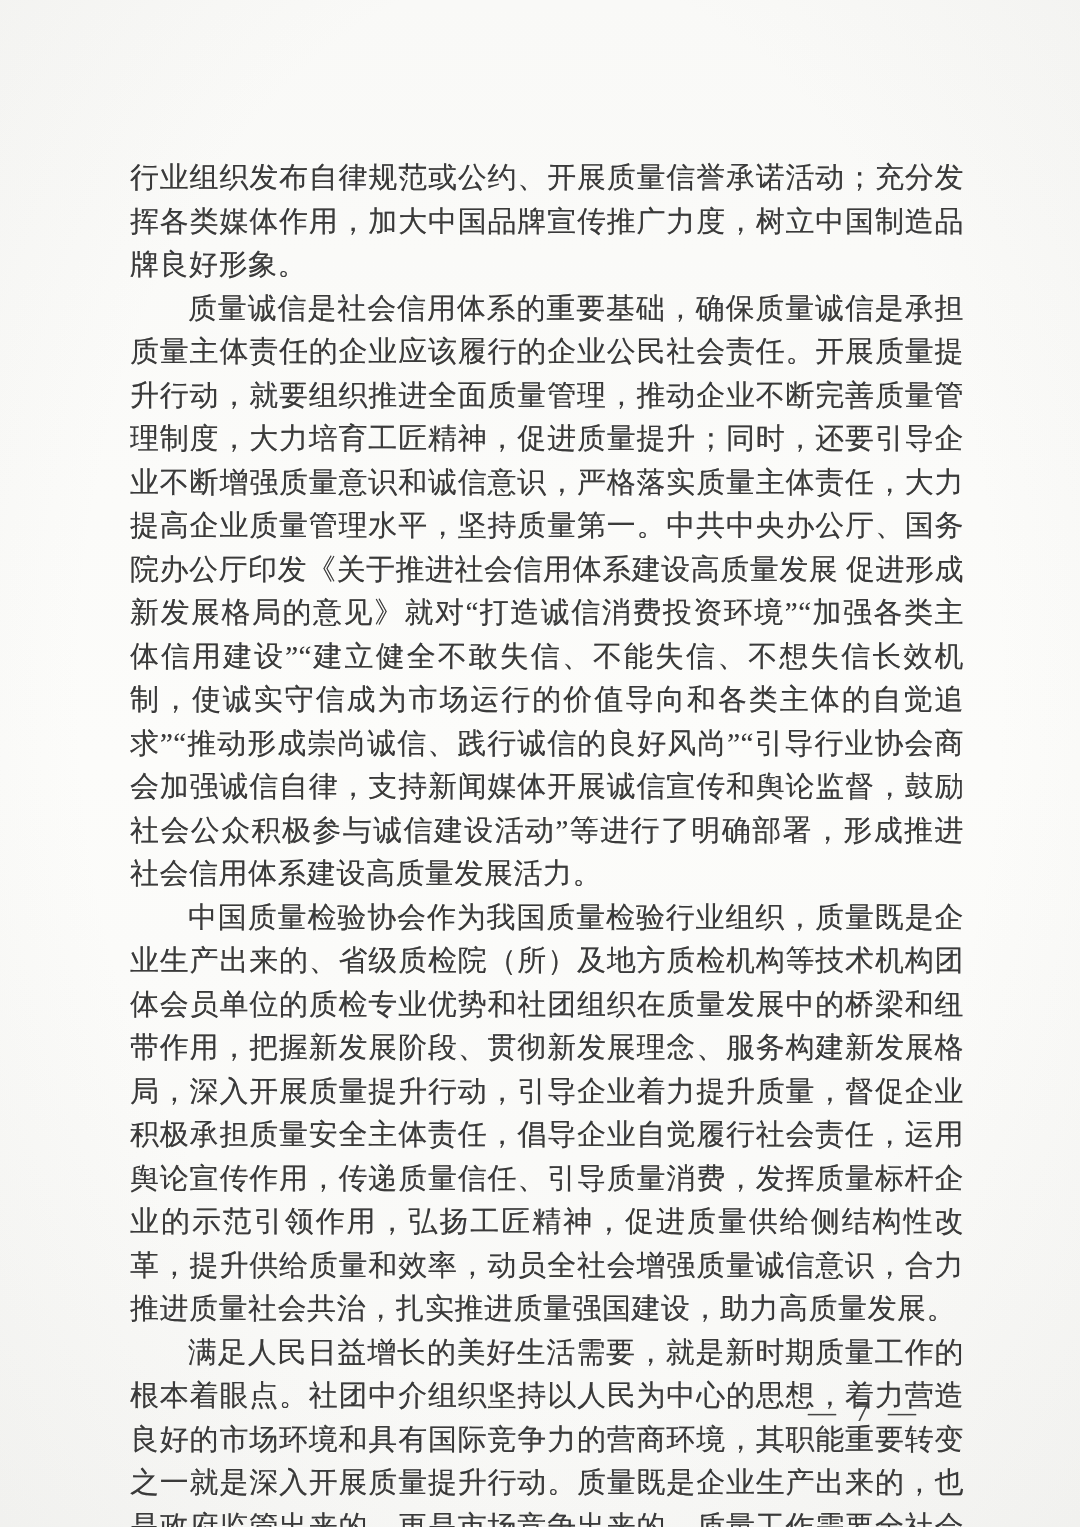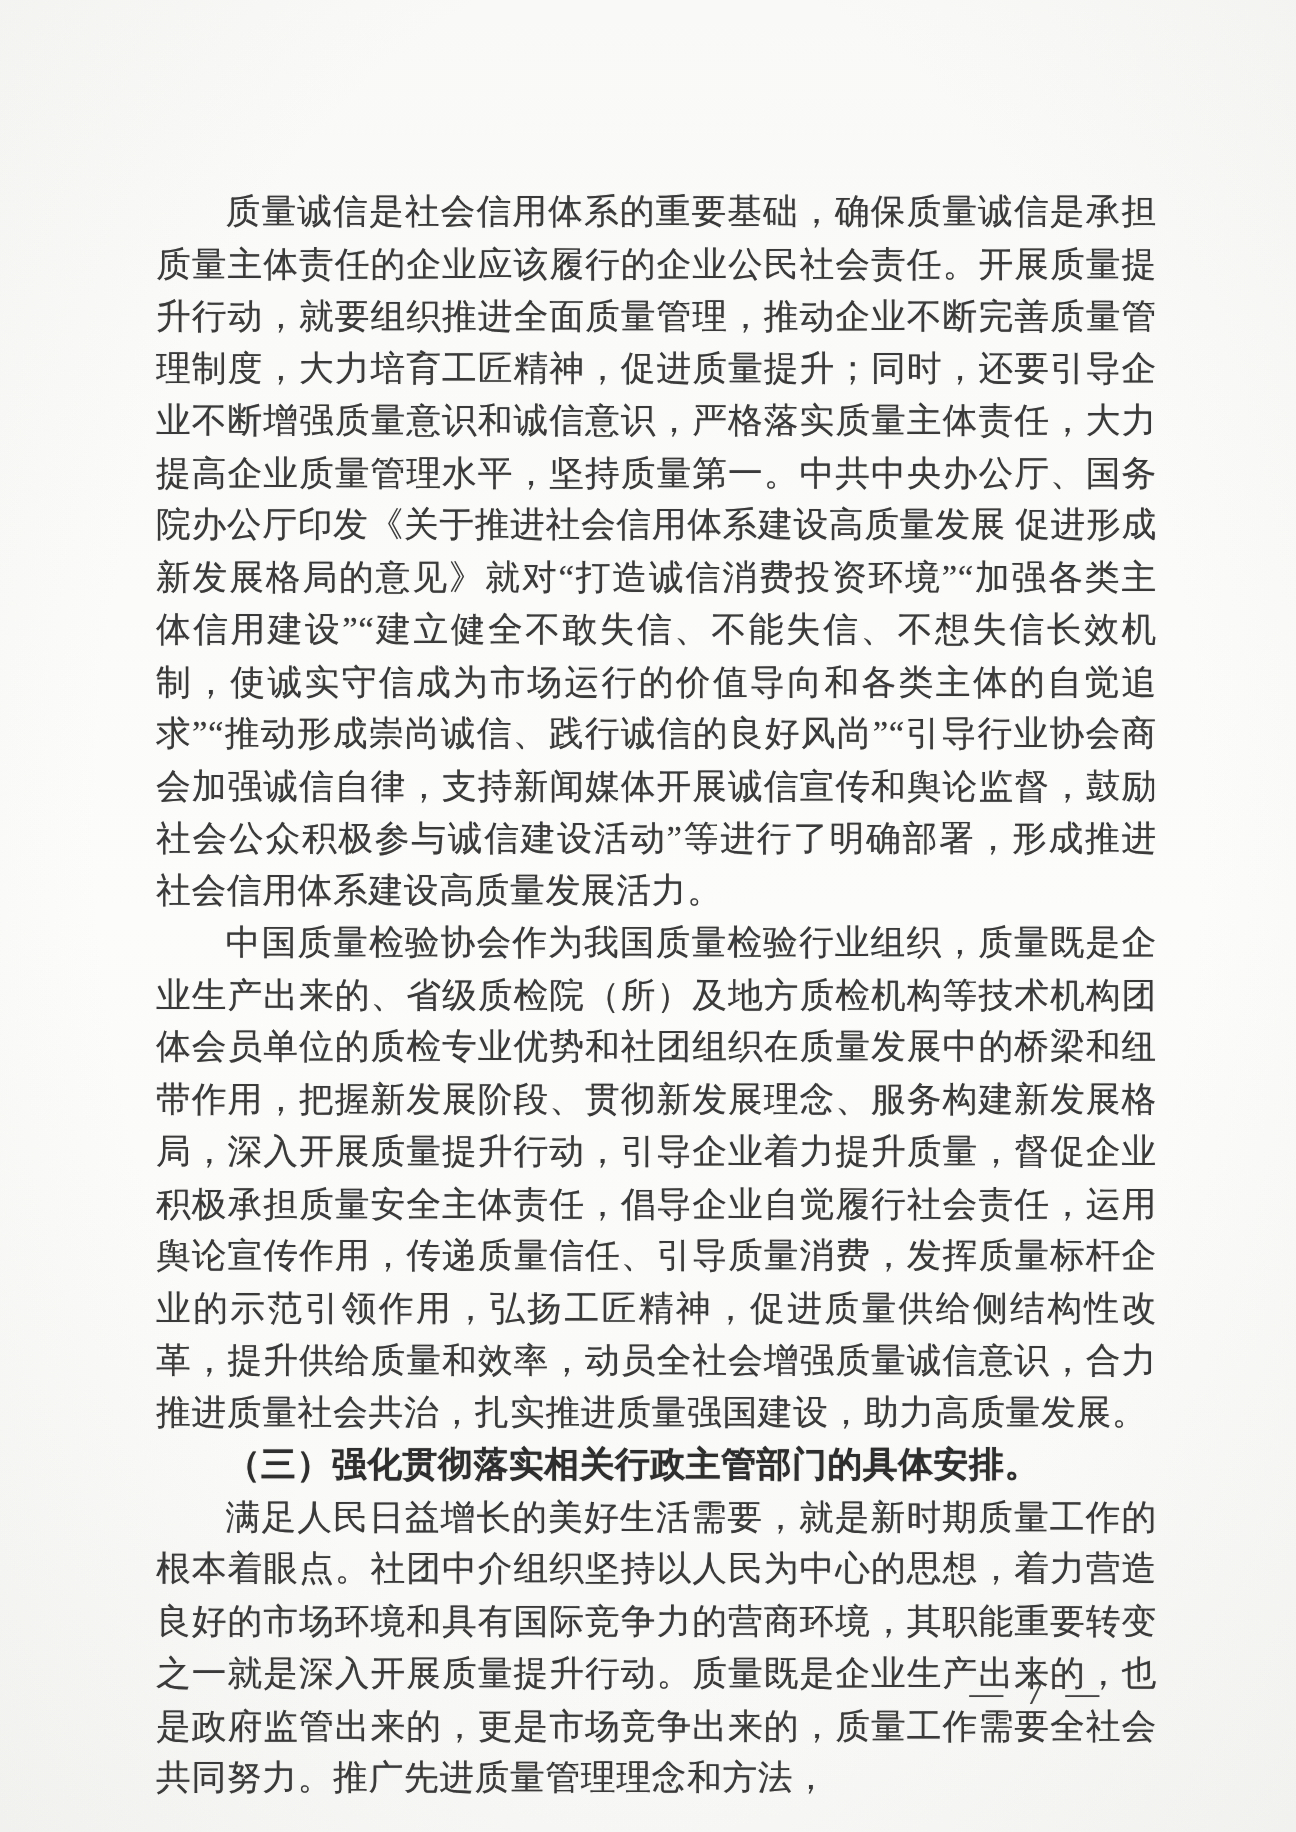--- a/index.html
+++ b/index.html
@@ -58,19 +58,19 @@
     letter-spacing: 6px;
     text-shadow: 0 0 0.6px rgba(70,70,70,0.5);
   }
 </style>
 </head>
 <body>
 
 <div class="scan-layer"></div>
 
 <div class="page">
+  <p class="no-indent">行业组织发布自律规范或公约、开展质量信誉承诺活动；充分发挥各类媒体作用，加大中国品牌宣传推广力度，树立中国制造品牌良好形象。</p>
   <p>质量诚信是社会信用体系的重要基础，确保质量诚信是承担质量主体责任的企业应该履行的企业公民社会责任。开展质量提升行动，就要组织推进全面质量管理，推动企业不断完善质量管理制度，大力培育工匠精神，促进质量提升；同时，还要引导企业不断增强质量意识和诚信意识，严格落实质量主体责任，大力提高企业质量管理水平，坚持质量第一。中共中央办公厅、国务院办公厅印发《关于推进社会信用体系建设高质量发展 促进形成新发展格局的意见》就对“打造诚信消费投资环境”“加强各类主体信用建设”“建立健全不敢失信、不能失信、不想失信长效机制，使诚实守信成为市场运行的价值导向和各类主体的自觉追求”“推动形成崇尚诚信、践行诚信的良好风尚”“引导行业协会商会加强诚信自律，支持新闻媒体开展诚信宣传和舆论监督，鼓励社会公众积极参与诚信建设活动”等进行了明确部署，形成推进社会信用体系建设高质量发展活力。</p>
   <p>中国质量检验协会作为我国质量检验行业组织，质量既是企业生产出来的、省级质检院（所）及地方质检机构等技术机构团体会员单位的质检专业优势和社团组织在质量发展中的桥梁和纽带作用，把握新发展阶段、贯彻新发展理念、服务构建新发展格局，深入开展质量提升行动，引导企业着力提升质量，督促企业积极承担质量安全主体责任，倡导企业自觉履行社会责任，运用舆论宣传作用，传递质量信任、引导质量消费，发挥质量标杆企业的示范引领作用，弘扬工匠精神，促进质量供给侧结构性改革，提升供给质量和效率，动员全社会增强质量诚信意识，合力推进质量社会共治，扎实推进质量强国建设，助力高质量发展。</p>
-  <p class="heading">（三）强化贯彻落实相关行政主管部门的具体安排。</p>
   <p>满足人民日益增长的美好生活需要，就是新时期质量工作的根本着眼点。社团中介组织坚持以人民为中心的思想，着力营造良好的市场环境和具有国际竞争力的营商环境，其职能重要转变之一就是深入开展质量提升行动。质量既是企业生产出来的，也是政府监管出来的，更是市场竞争出来的，质量工作需要全社会共同努力。推广先进质量管理理念和方法，</p>
 </div>
 
 <div class="page-number">— 7 —</div>
 
 </body></html>

